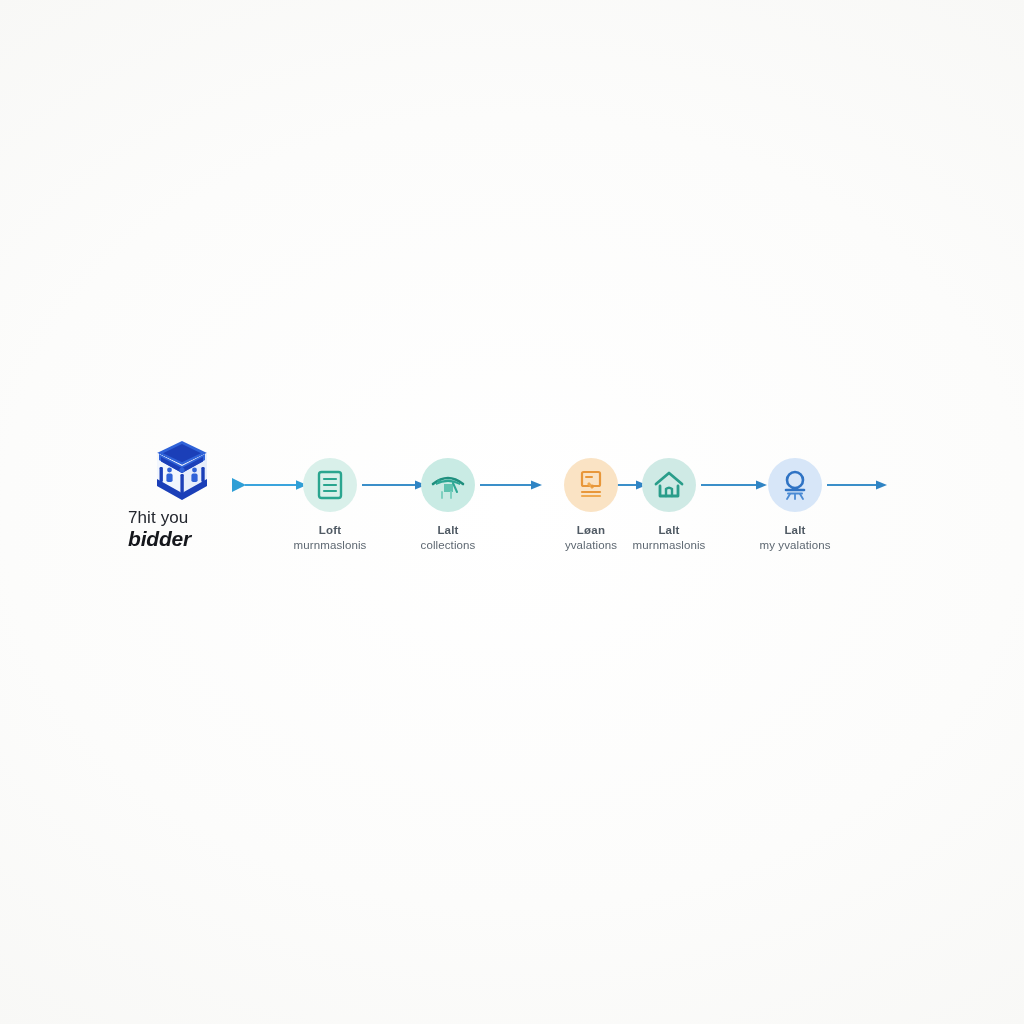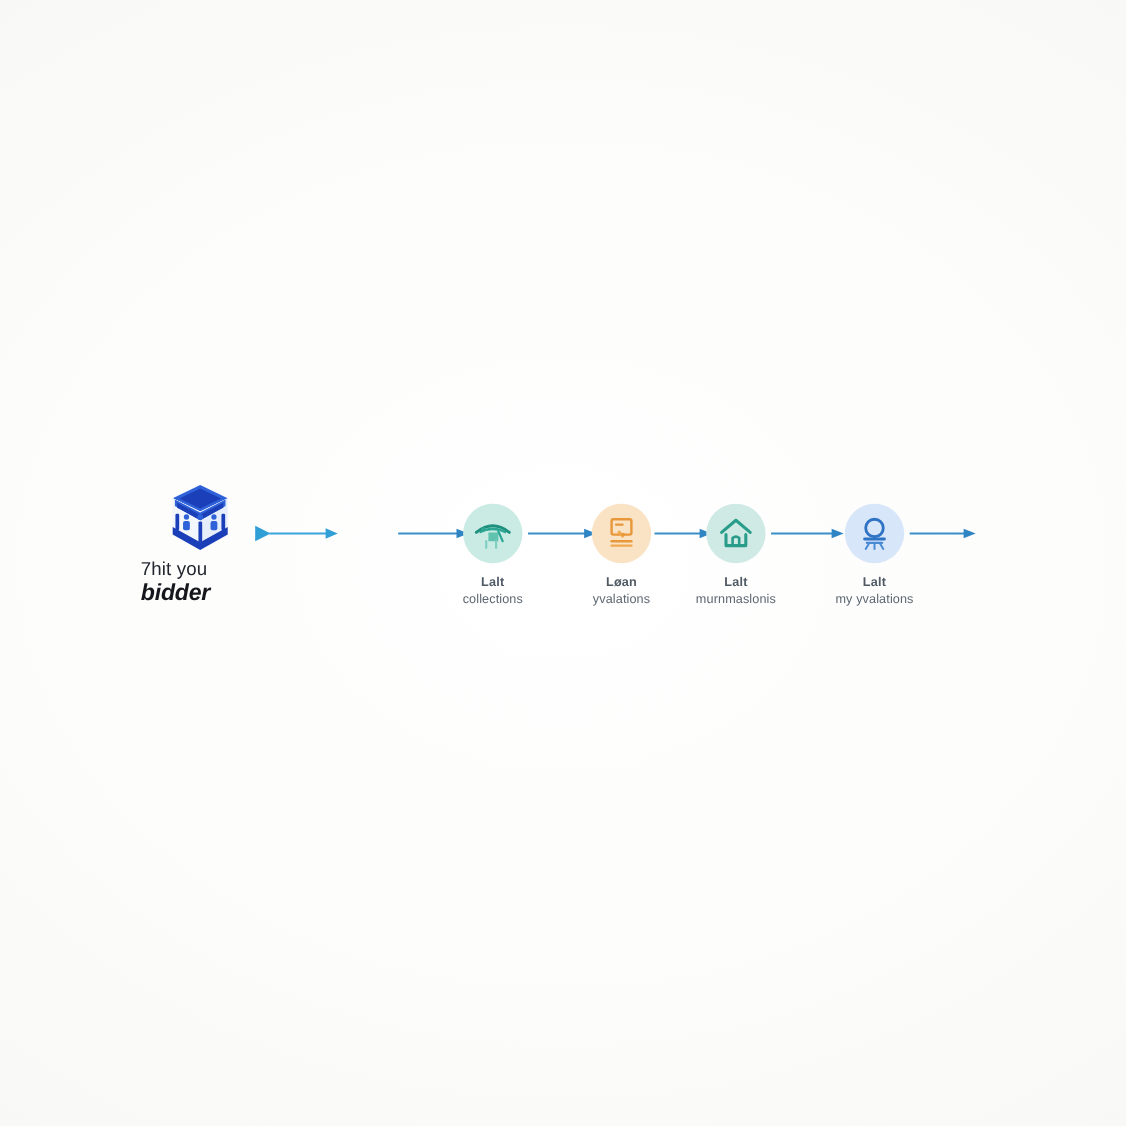--- a/index.html
+++ b/index.html
@@ -175,20 +175,36 @@
       </svg>
     </div>
 
     <div class="conn" style="left:827px; width:62px;">
       <svg width="62" height="16" viewBox="0 0 62 16">
         <line x1="0" y1="8" x2="51" y2="8" stroke="#3b8fc9" stroke-width="2"></line>
         <path d="M49 3.6 L60 8 L49 12.4 Z" fill="#2f84c4"></path>
       </svg>
     </div>
 
+    <div class="step" style="left:330px;">
+      <div class="bubble" style="background:#d9f0ea;">
+        <span>
+          <svg width="30" height="32" viewBox="0 0 30 32">
+            <rect x="4" y="3" width="22" height="26" rx="2.5" fill="none" stroke="#2aa58f" stroke-width="2.4"></rect>
+            <line x1="9" y1="10" x2="21" y2="10" stroke="#2aa58f" stroke-width="2.2" stroke-linecap="round"></line>
+            <line x1="9" y1="16" x2="21" y2="16" stroke="#2aa58f" stroke-width="2.2" stroke-linecap="round"></line>
+            <line x1="9" y1="22" x2="21" y2="22" stroke="#2aa58f" stroke-width="2.2" stroke-linecap="round"></line>
+          </svg>
+        </span>
+      </div>
+      <div class="step-label">
+        <div class="l1">Loft</div>
+        <div class="l2">murnmaslonis</div>
+      </div>
+    </div>
 
     <div class="step" style="left:448px;">
       <div class="bubble" style="background:#c9ebe4;">
         <span>
           <svg width="34" height="30" viewBox="0 0 34 30">
             <path d="M2 14 Q17 2 32 14" fill="none" stroke="#1f8f7e" stroke-width="2.6" stroke-linecap="round"></path>
             <path d="M5 13 Q17 6 29 13 L29 15 Q17 9 5 15 Z" fill="#2ba693"></path>
             <path d="M13 14 h9 v8 h-9 z" fill="#5fc3b0"></path>
             <path d="M22 13 l4 9" stroke="#2ba693" stroke-width="2" stroke-linecap="round" fill="none"></path>
             <line x1="11" y1="22" x2="11" y2="28" stroke="#7fd0c0" stroke-width="2" stroke-linecap="round"></line>
@@ -196,21 +212,21 @@
             <circle cx="8" cy="11" r="1.8" fill="#2ba693"></circle>
           </svg>
         </span>
       </div>
       <div class="step-label">
         <div class="l1">Lalt</div>
         <div class="l2">collections</div>
       </div>
     </div>
 
-    <div class="step" style="left:565px;">
+    <div class="step" style="left:591px;">
       <div class="bubble" style="background:#fae3c4;">
         <span>
           <svg width="30" height="32" viewBox="0 0 30 32">
             <rect x="6" y="3" width="18" height="14" rx="1.6" fill="none" stroke="#e8973a" stroke-width="2.2"></rect>
             <path d="M10 8 h6" stroke="#e8973a" stroke-width="2" stroke-linecap="round"></path>
             <path d="M13 13 l5 5 -2 2 -5 -5 z" fill="#f0a94f"></path>
             <circle cx="16.5" cy="17" r="1.6" fill="#e8973a"></circle>
             <line x1="6" y1="23" x2="24" y2="23" stroke="#e8973a" stroke-width="2.2" stroke-linecap="round"></line>
             <line x1="6" y1="27" x2="24" y2="27" stroke="#f0a94f" stroke-width="2.2" stroke-linecap="round"></line>
           </svg>

